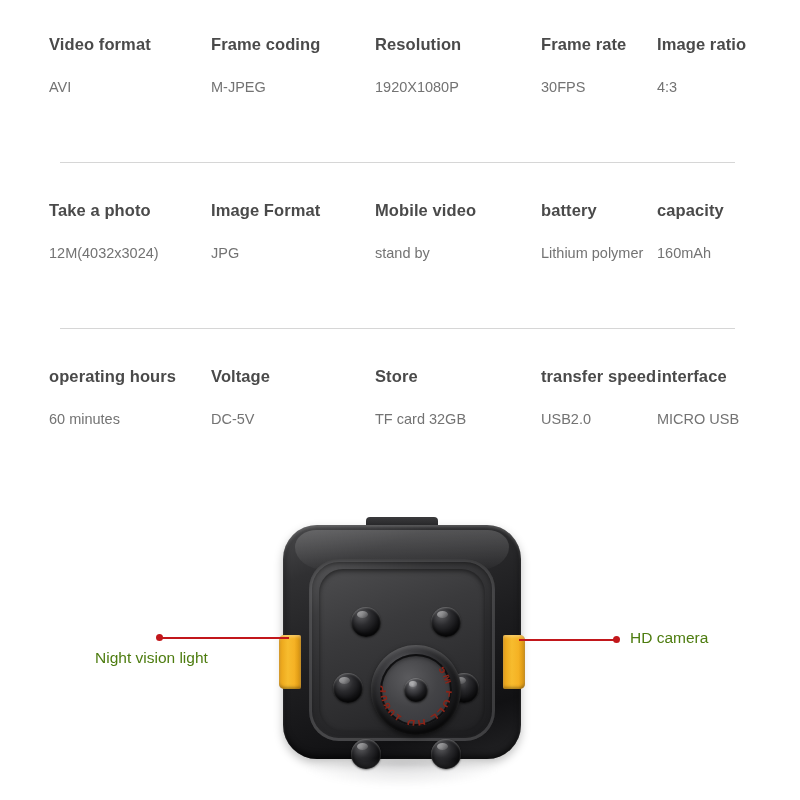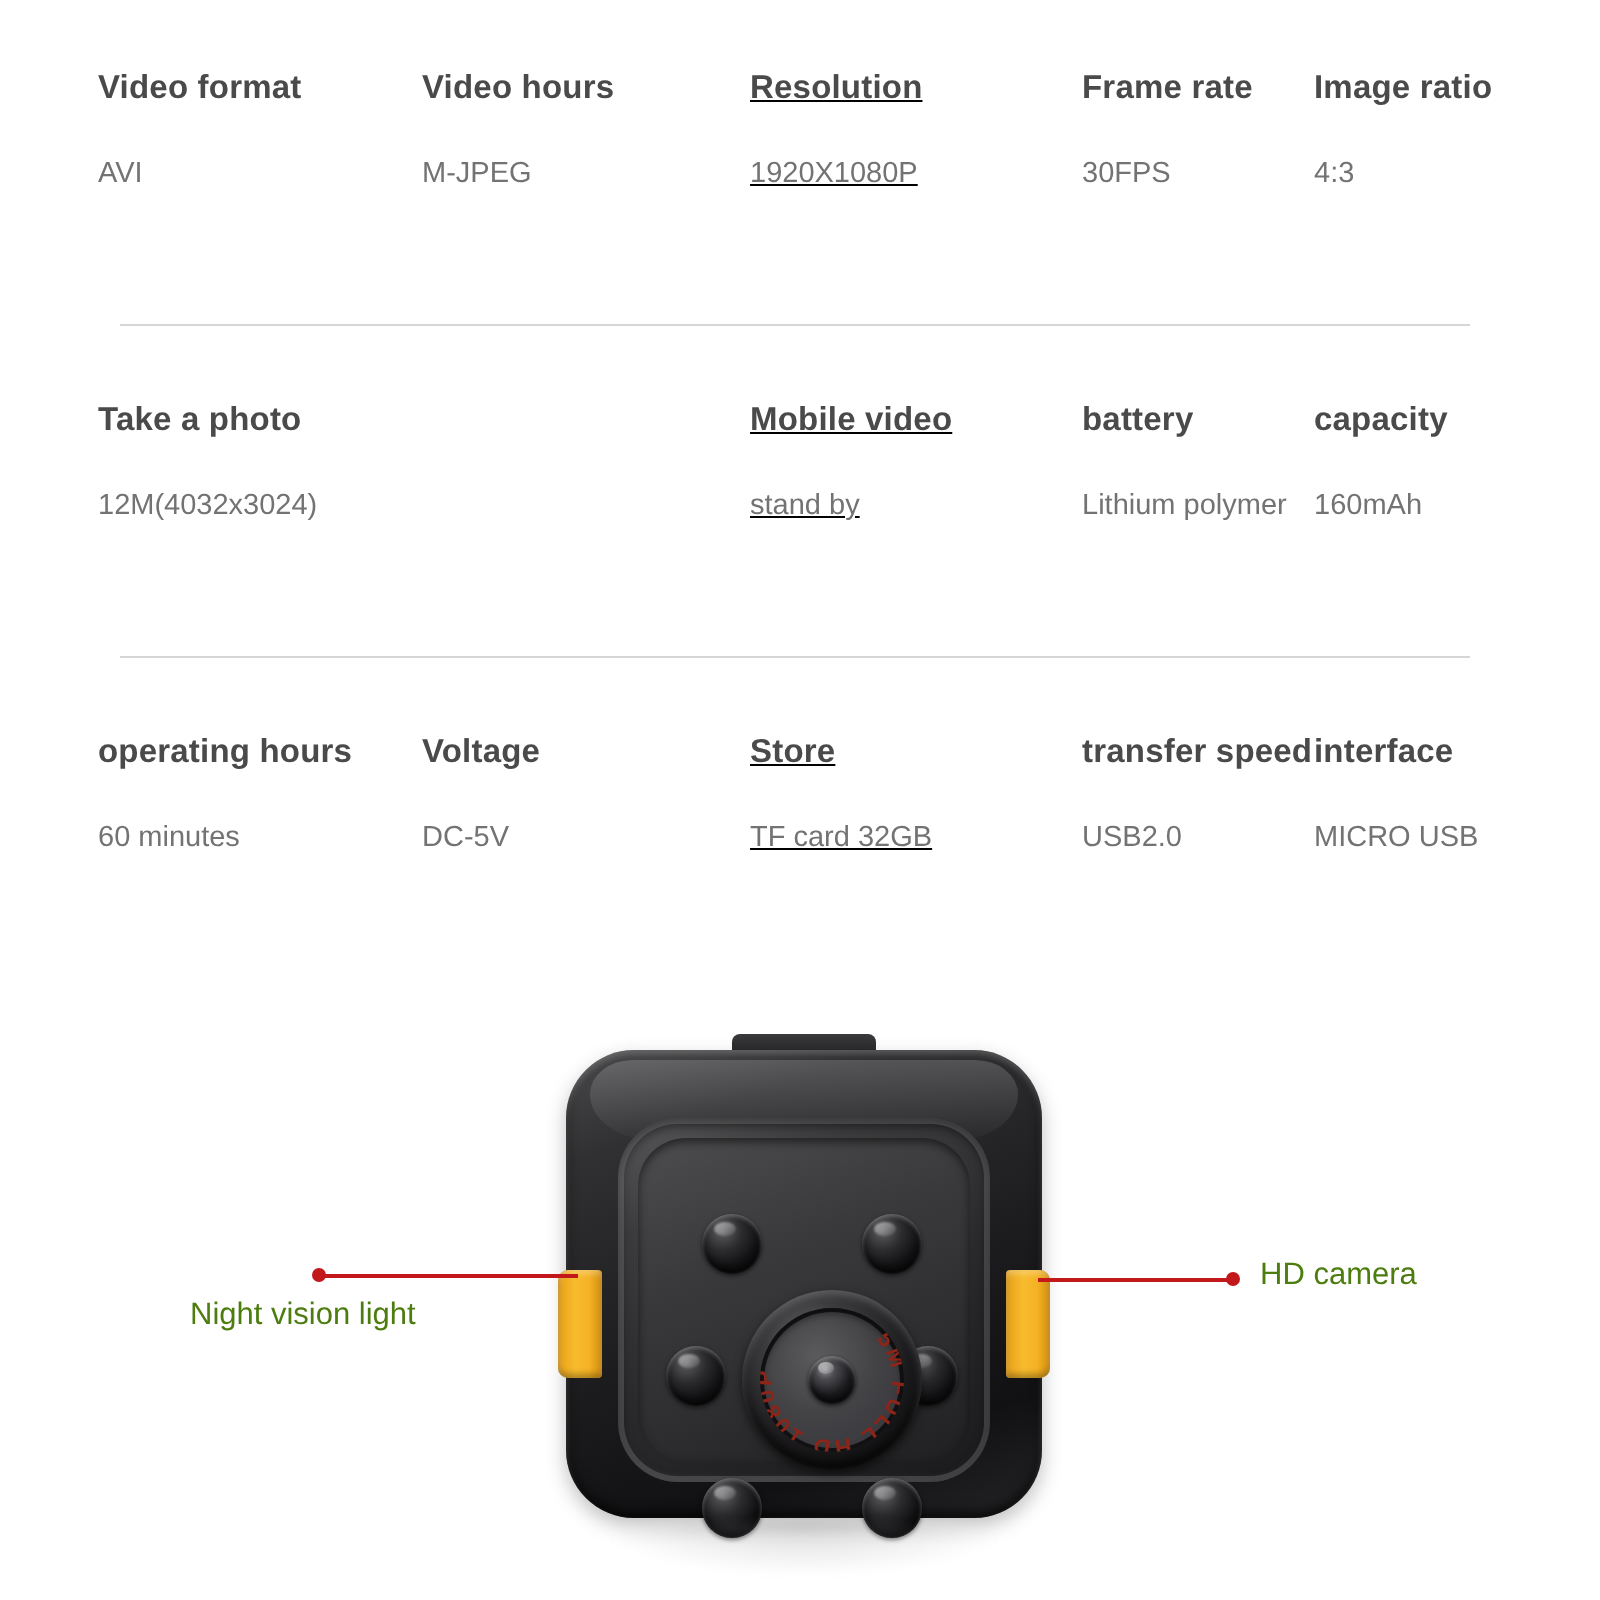--- a/index.html
+++ b/index.html
@@ -71,21 +71,21 @@
     left: 60px;
     width: 675px;
     height: 1px;
     background: #d6d6d6;
     bottom: 3px;
   }
 
   
   .col-0 { left: 49px; }
   .col-1 { left: 211px; }
-  .col-2 { left: 375px; text-decoration: underline; }
+  .col-2 { left: 375px; }
   .col-3 { left: 516px; margin-left: 25px; }
   .col-4 { left: 657px; }
 
   
   .camera-figure {
     position: absolute;
     left: 0;
     top: 495px;
     width: 800px;
     height: 305px;
@@ -332,21 +332,21 @@
 
   <div class="spec-table">
 
     <div class="spec-row">
       <div class="spec-cells">
         <div class="spec-cell col-0">
           <div class="spec-label">Video format</div>
           <div class="spec-value">AVI</div>
         </div>
         <div class="spec-cell col-1">
-          <div class="spec-label">Video hours</div>
+          <div class="spec-label">Frame coding</div>
           <div class="spec-value">M-JPEG</div>
         </div>
         <div class="spec-cell col-2">
           <div class="spec-label">Resolution</div>
           <div class="spec-value">1920X1080P</div>
         </div>
         <div class="spec-cell col-3">
           <div class="spec-label">Frame rate</div>
           <div class="spec-value">30FPS</div>
         </div>
@@ -356,20 +356,24 @@
         </div>
       </div>
       <div class="row-divider"></div>
     </div>
 
     <div class="spec-row">
       <div class="spec-cells">
         <div class="spec-cell col-0">
           <div class="spec-label">Take a photo</div>
           <div class="spec-value">12M(4032x3024)</div>
+        </div>
+        <div class="spec-cell col-1">
+          <div class="spec-label">Image Format</div>
+          <div class="spec-value">JPG</div>
         </div>
         <div class="spec-cell col-2">
           <div class="spec-label">Mobile video</div>
           <div class="spec-value">stand by</div>
         </div>
         <div class="spec-cell col-3">
           <div class="spec-label">battery</div>
           <div class="spec-value">Lithium polymer</div>
         </div>
         <div class="spec-cell col-4">

